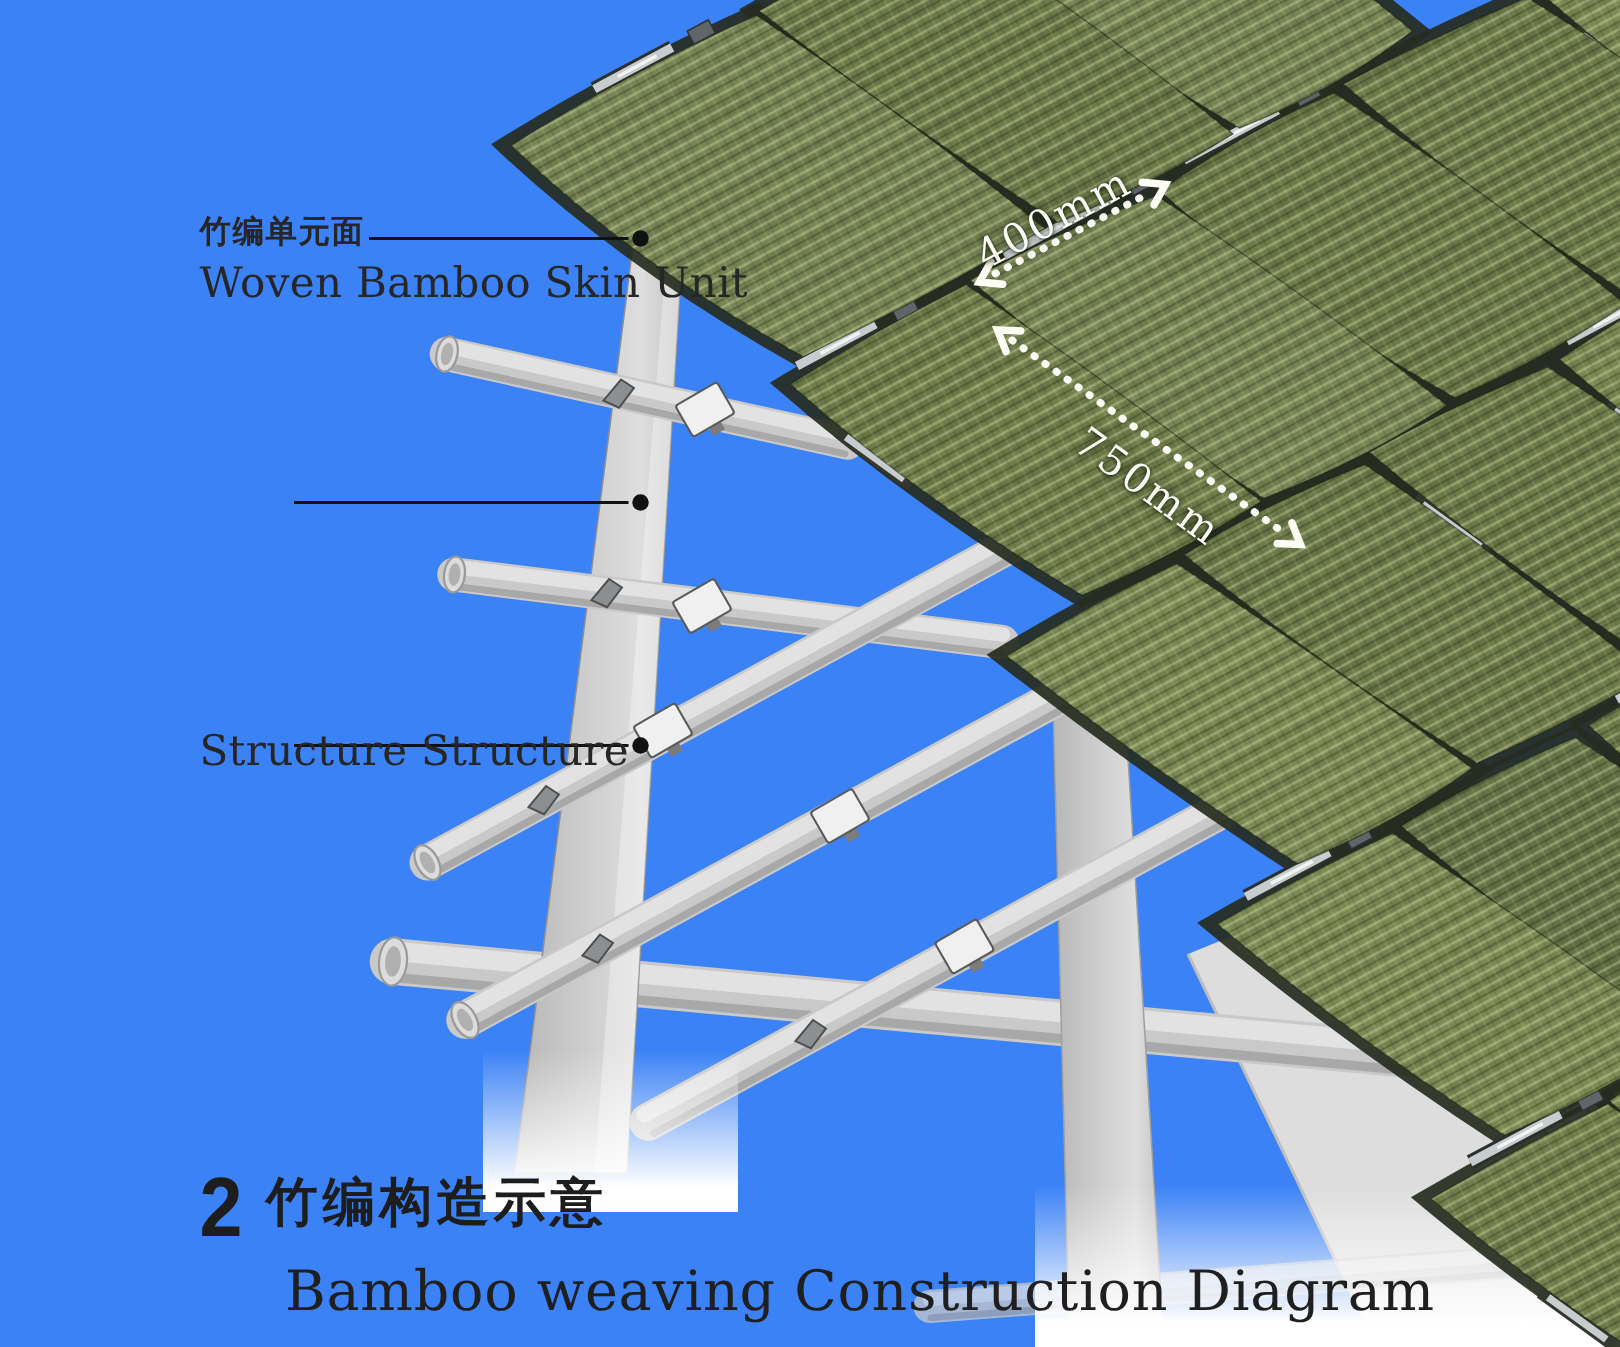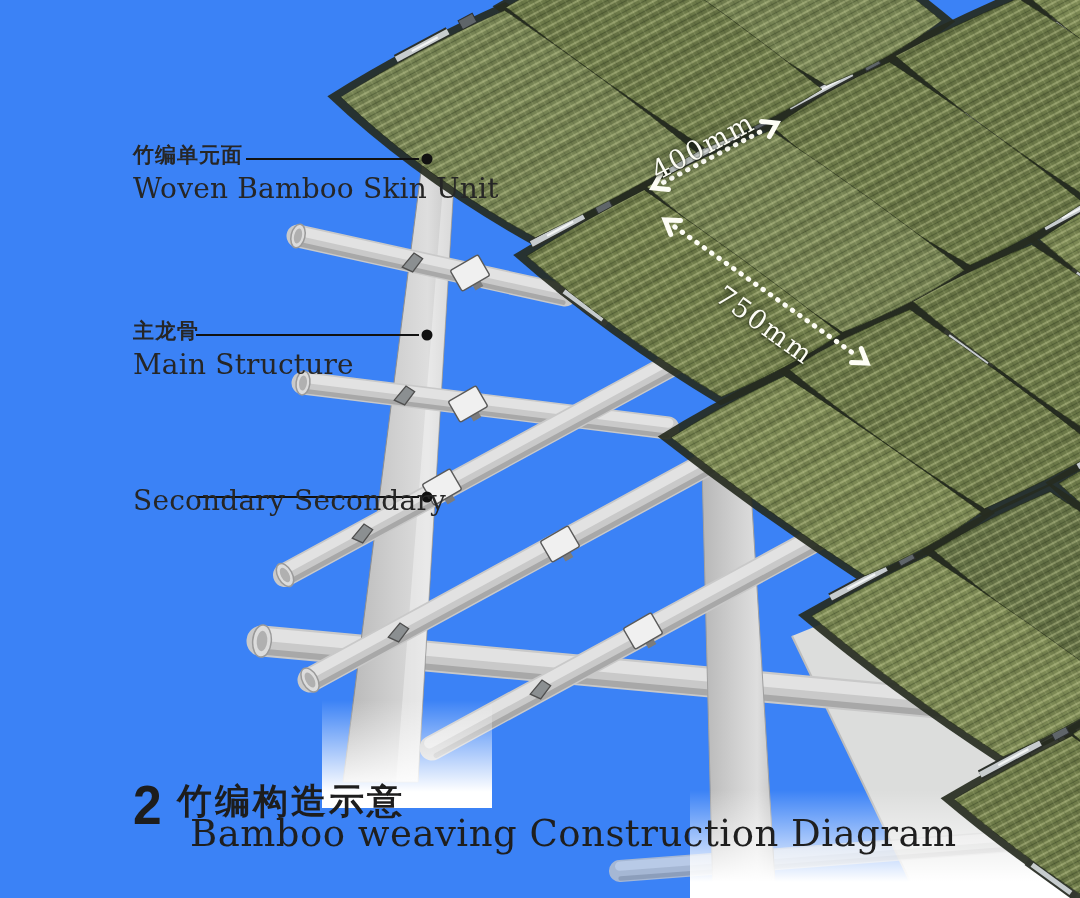--- a/index.html
+++ b/index.html
@@ -19,21 +19,21 @@
   #title-block{position:absolute;left:133px;top:770px;}
   #title-number{
     position:absolute;left:0;top:2px;font-size:56px;font-weight:700;color:#1d1d1d;
     font-family:"Liberation Sans",sans-serif;letter-spacing:-2px;transform:scaleX(.92);transform-origin:left top;
   }
   #title-zh{
     position:absolute;left:44px;top:8px;font-size:35px;font-weight:700;color:#1d1d1d;
     font-family:Liberation Serif, serif;letter-spacing:3px;white-space:nowrap;
   }
   #title-en{
-    position:absolute;left:57px;top:42px;font-size:37px;font-weight:400;color:#1f1f1f;
+    position:absolute;left:57px;top:69px;font-size:37px;font-weight:400;color:#1f1f1f;
     font-family:"DejaVu Serif", serif;white-space:nowrap;letter-spacing:.5px;
   }
 </style>
 </head>
 <body>
 
 <div id="stage">
 
   <svg id="illus" viewBox="0 0 1080 898">
       <defs>
@@ -342,26 +342,22 @@
         <circle cx="427" cy="335" r="5.5" fill="#111111"></circle>
         <line x1="196.0" y1="497.0" x2="419.0" y2="497.0" stroke="#111111" stroke-width="2" stroke-linecap="butt"></line>
         <circle cx="427" cy="497" r="5.5" fill="#111111"></circle>
       </g>
     </svg>
 
   <div class="callout" style="left: 133px; top: 142px;">
     <div class="callout-zh">竹编单元面</div>
     <div class="callout-en">Woven Bamboo Skin Unit</div>
   </div>
-  <div class="callout" style="left: 133px; top: 318px;">
-    <div class="callout-zh">主龙骨</div>
-    <div class="callout-en">Main Structure</div>
-  </div>
   <div class="callout" style="left: 133px; top: 480px;">
-    <div class="callout-en">Secondary Secondary</div>
+    <div class="callout-en">Structure Structure</div>
   </div>
 
   <div class="dim-label" style="left: 703px; top: 146px; transform: translate(-50%, -50%) rotate(-28deg);">400mm</div>
   <div class="dim-label" style="left: 765px; top: 325px; transform: translate(-50%, -50%) rotate(36deg);">750mm</div>
 
   <div id="title-block">
     <div id="title-number">2</div>
     <div id="title-zh">竹编构造示意</div>
     <div id="title-en">Bamboo weaving Construction Diagram</div>
   </div>

